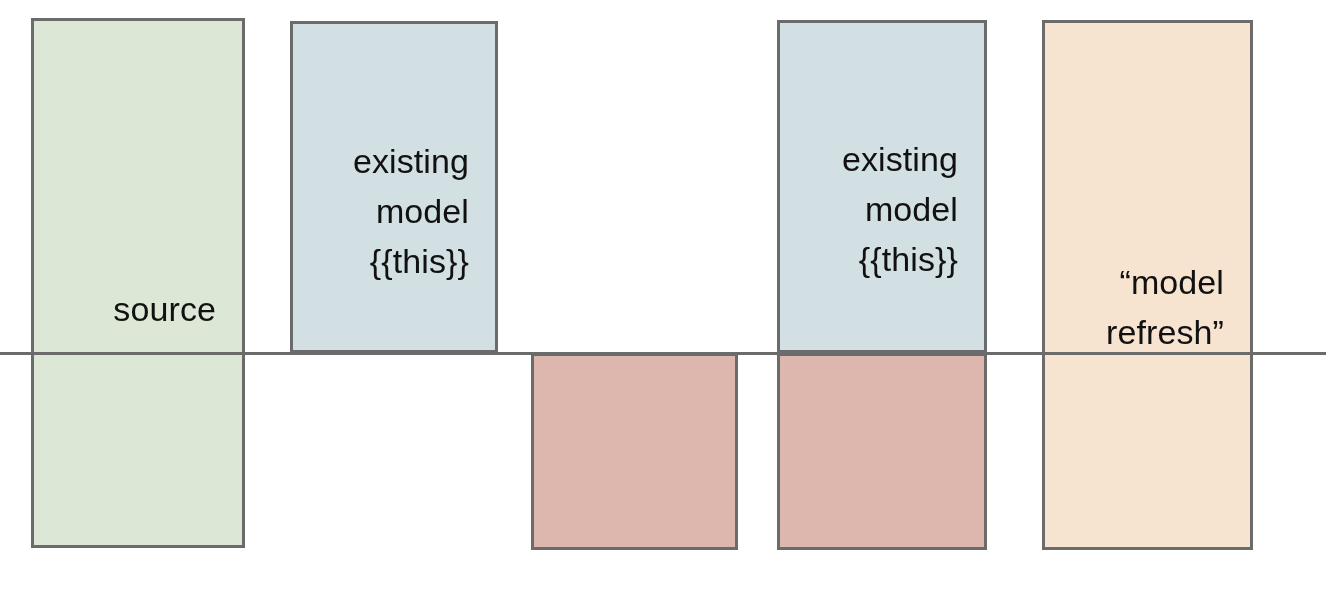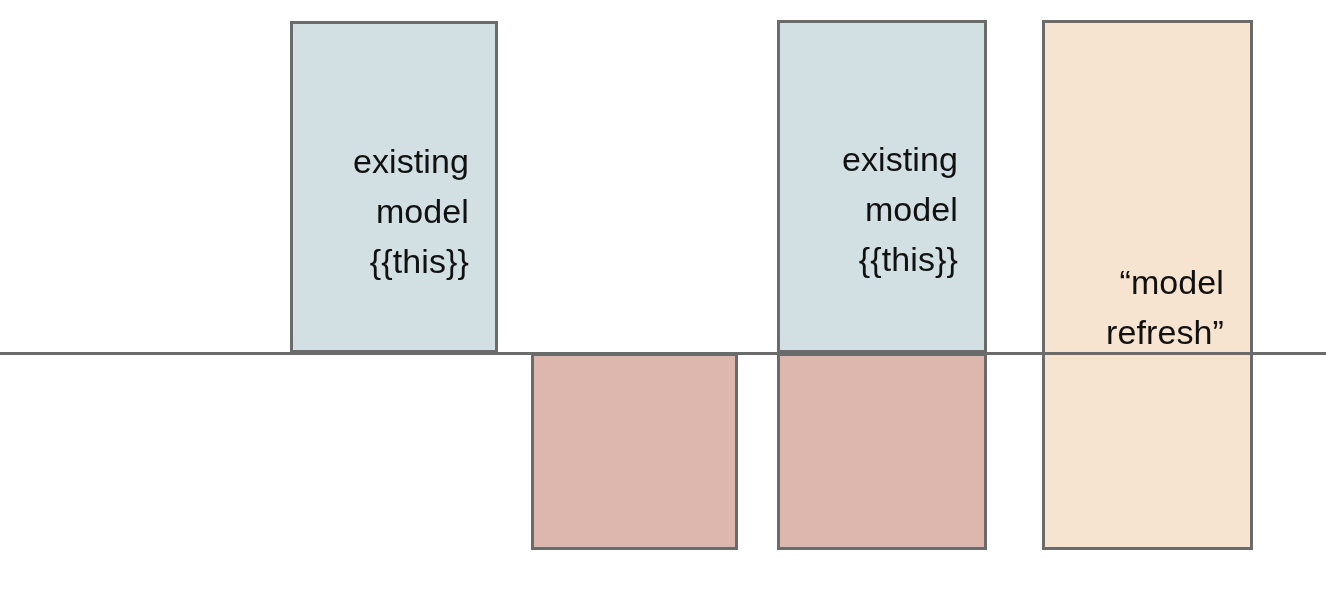--- a/index.html
+++ b/index.html
@@ -56,20 +56,23 @@
   #label-existing-1    { top: 112px; }
   #label-existing-2    { top: 111px; }
   #label-full-refresh  { top: 234px; }
   #divider-main        { top: 352px; }
 </style>
 </head>
 <body>
 
 <div id="canvas">
 
+  <div class="box" id="box-source">
+    <div class="box-label" id="label-source">source</div>
+  </div>
 
   <div class="box" id="box-existing-1">
     <div class="box-label" id="label-existing-1">existing
 model
 {{this}}</div>
   </div>
 
   <div class="box" id="box-new-1">
     
   </div>

